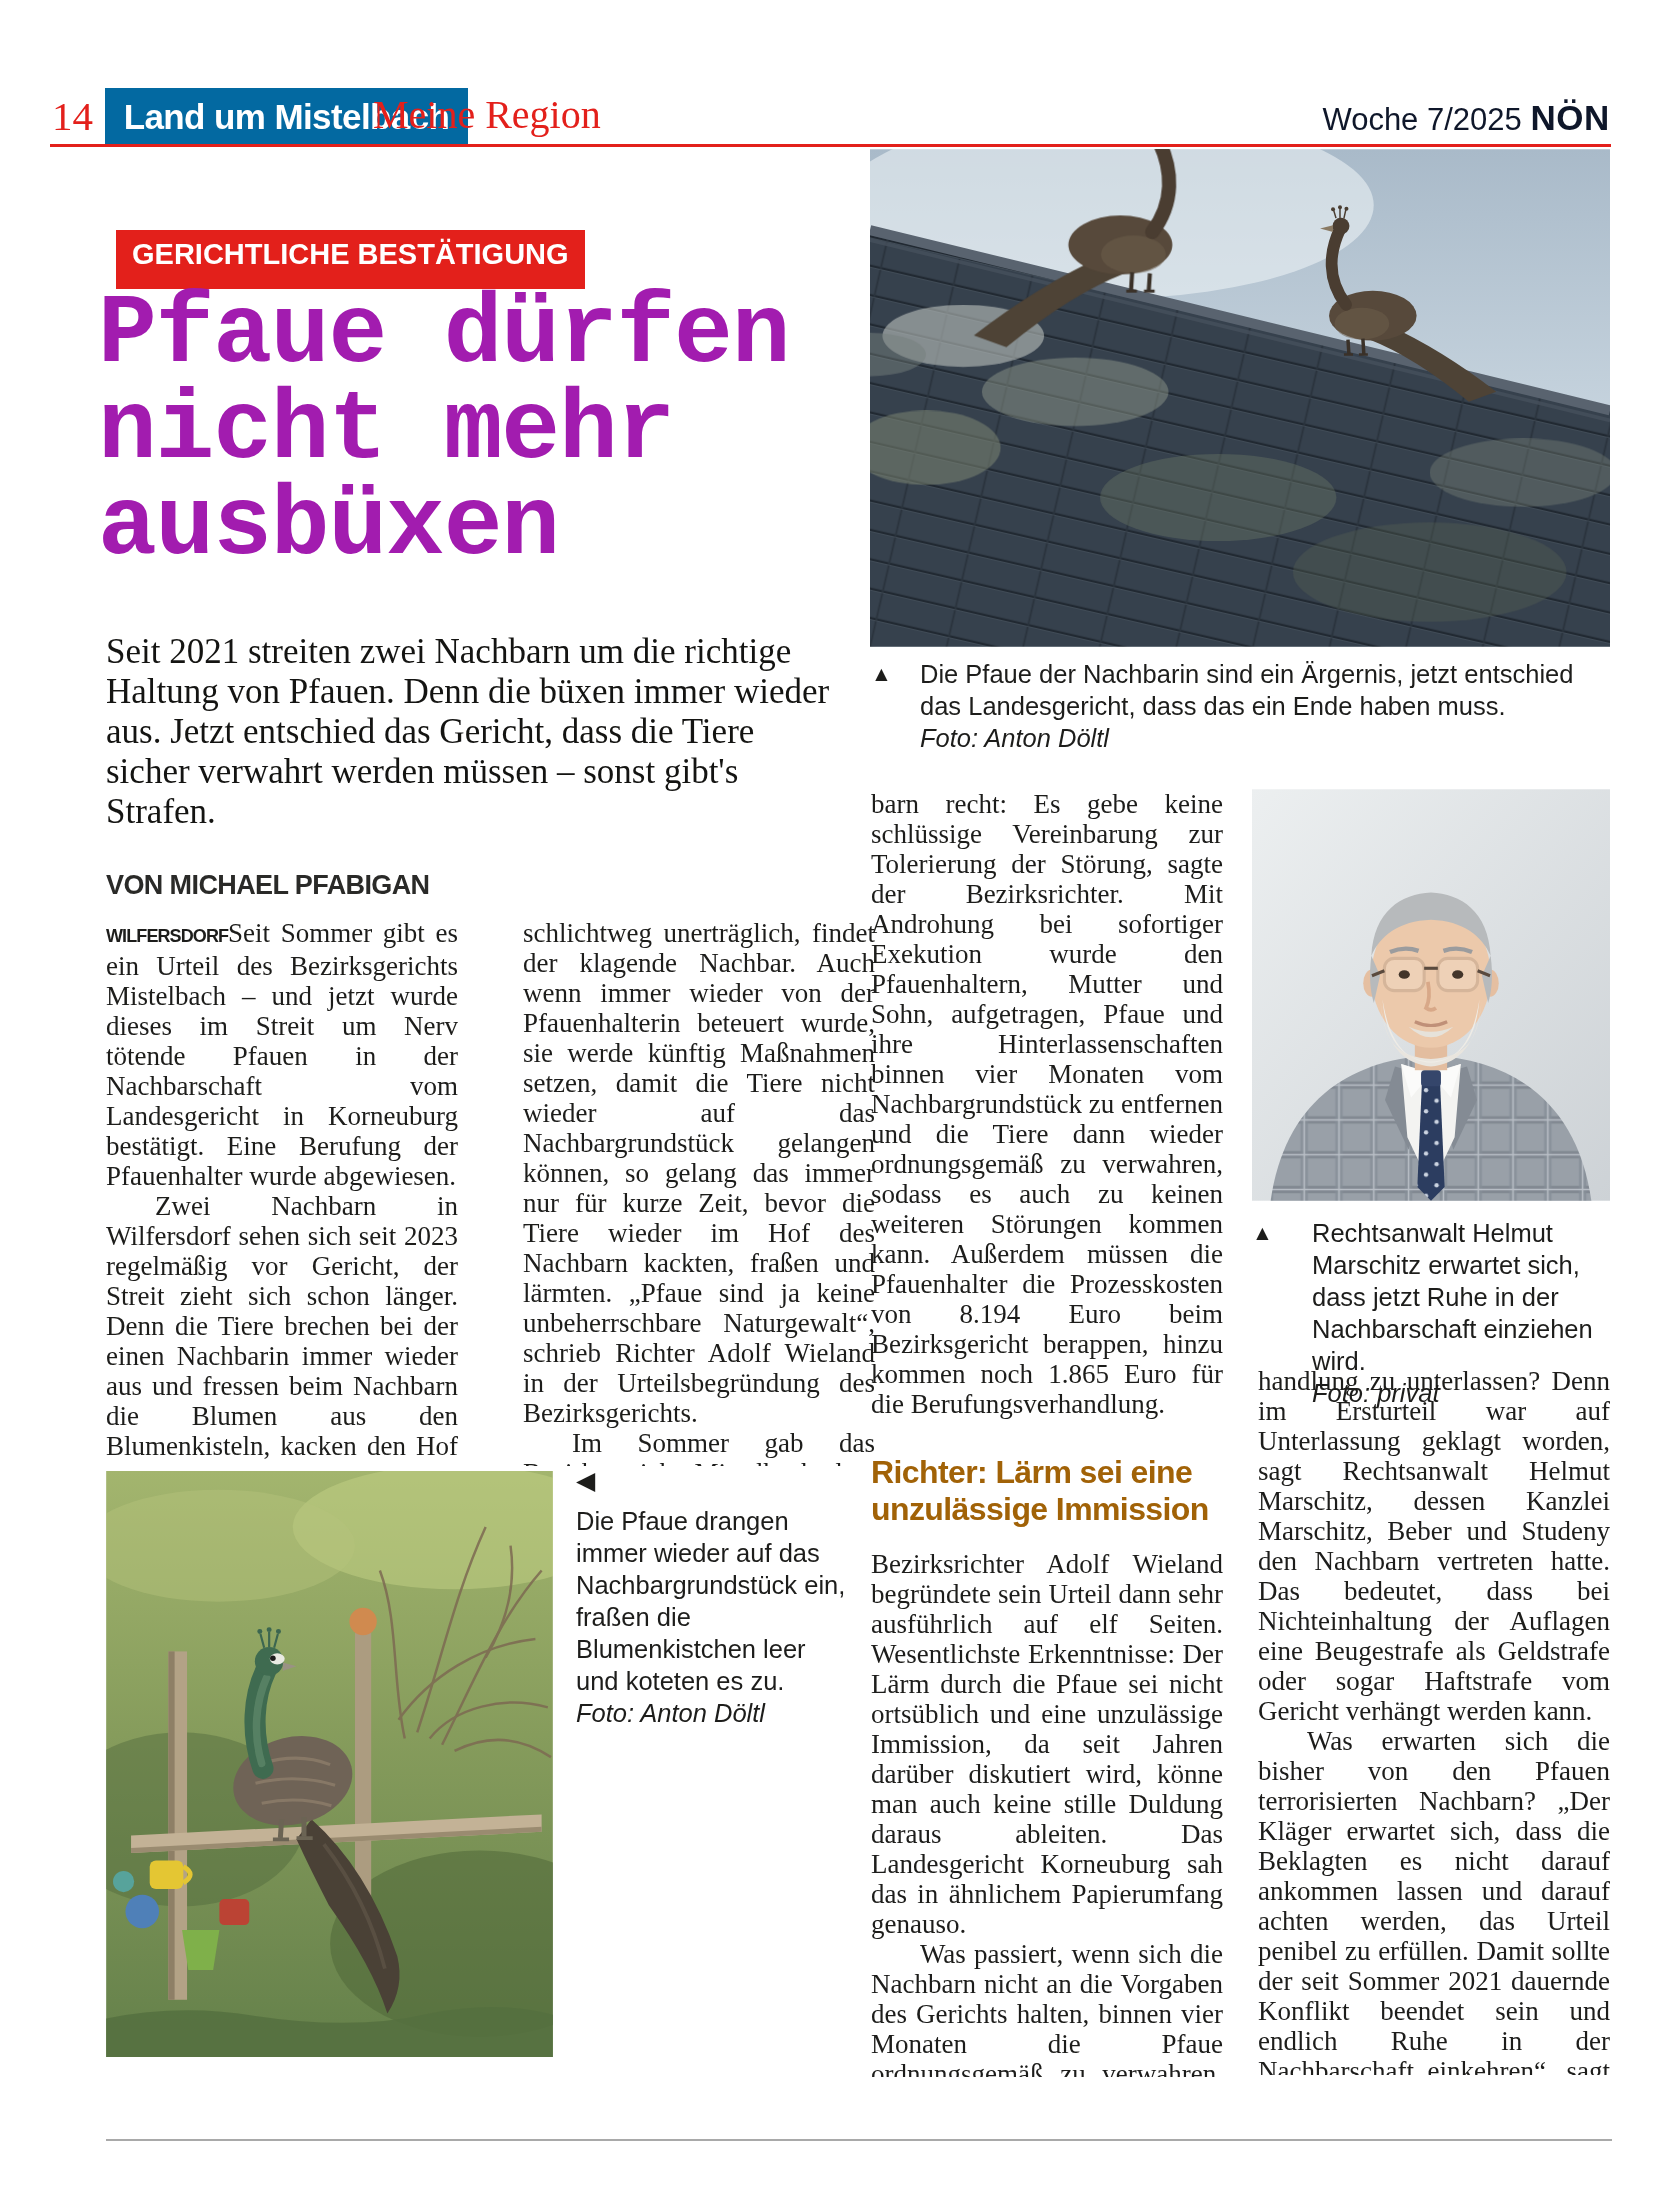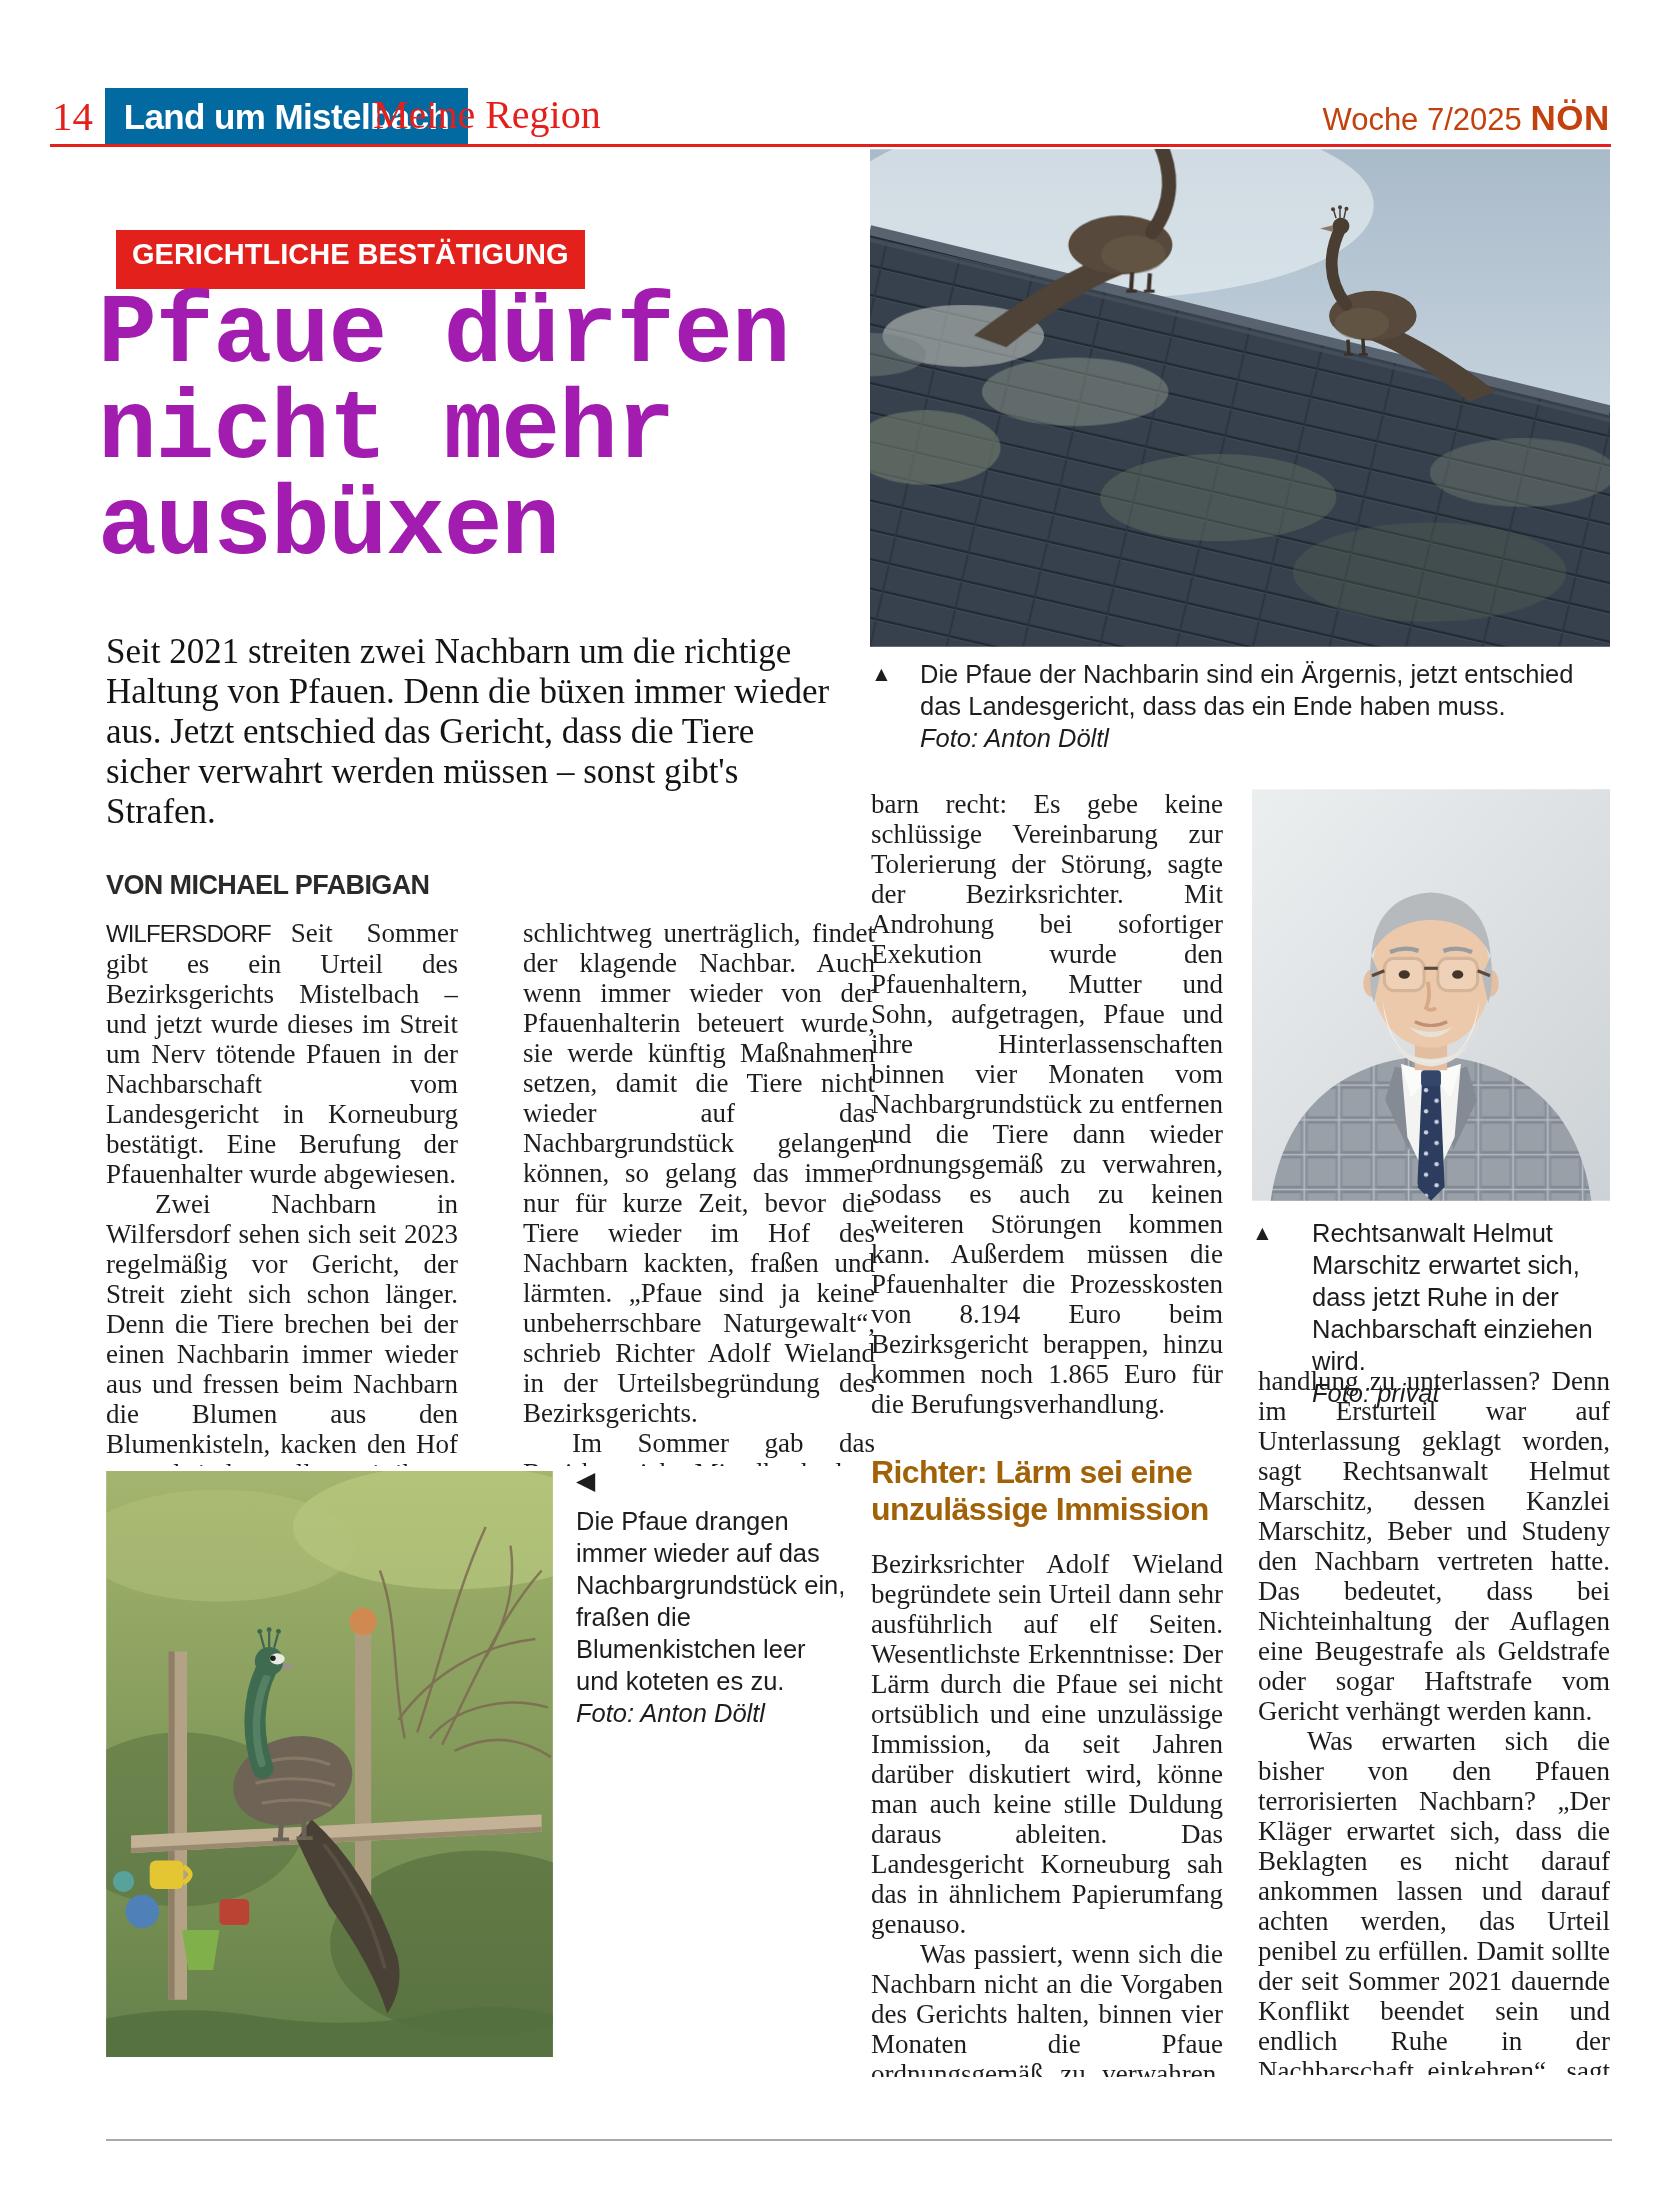--- a/index.html
+++ b/index.html
@@ -4,34 +4,34 @@
 <style>
   html,body{margin:0;padding:0;background:#ffffff;}
   body{width:1654px;height:2205px;position:relative;font-family:"Liberation Sans",sans-serif;color:#1d1d1b;overflow:hidden;}
   .abs{position:absolute;}
   .serif{font-family:"Liberation Serif",serif;}
 
   
   .page-number{left:52px;top:92px;font-family:"Liberation Serif",serif;font-size:41px;color:#e3201b;}
   .section-box{left:105px;top:88px;background:#0369a1;color:#fff;font-weight:bold;font-size:35px;line-height:57px;height:57px;padding:0 18.7px;letter-spacing:-0.6px;}
   .region-title{left:373px;top:91px;font-family:"Liberation Serif",serif;font-size:40px;color:#e3201b;}
-  .issue-box{right:44px;top:98px;font-size:31px;color:#c2410c;text-align:right;}
+  .issue-box{right:44px;top:98px;font-size:31px;color:#0f172a;text-align:right;}
   .issue-box .brand{font-weight:bold;font-size:35px;letter-spacing:0.6px;}
   .header-rule{left:50px;top:144px;width:1561px;height:3.1px;background:#e3201b;}
 
   
   .kicker{left:116px;top:230px;background:#e3201b;color:#ffffff;font-weight:bold;font-size:29px;line-height:49px;height:59px;padding:0 16px;letter-spacing:0px;}
   .headline{left:98px;top:287px;width:737px;font-family:Liberation Mono, monospace;font-weight:bold;font-size:98px;line-height:96px;color:#a21caf;letter-spacing:-1.2px;}
   .lead{left:106px;top:632px;width:728px;font-family:"Liberation Serif",serif;font-size:35px;line-height:40px;color:#141412;}
   .byline{left:106px;top:870px;font-weight:bold;font-size:27px;letter-spacing:-0.6px;color:#2a2a28;}
 
   .bodycol{font-family:"Liberation Serif",serif;font-size:27px;line-height:30px;text-align:justify;color:#1d1d1b;overflow:hidden;}
   .bodycol p{margin:0;}
   .bodycol p.ind{text-indent:49px;}
-  .loc{font-family:"Liberation Sans",sans-serif;font-weight:normal;font-size:24px;letter-spacing:-0.9px;margin-right:20px;}
+  .loc{font-family:"Liberation Sans",sans-serif;font-weight:bold;font-size:18px;letter-spacing:-0.9px;margin-right:0;}
   .col1{left:106px;top:918px;width:352px;height:548px;}
   .col2{left:492px;top:918px;width:352px;height:548px;margin-left:31px;}
   .col3{left:871px;top:789px;width:352px;height:1288px;}
   .col4{left:1258px;top:1366px;width:352px;height:709px;}
   .subhead{font-family:"Liberation Sans",sans-serif;font-weight:bold;font-size:32px;line-height:37px;letter-spacing:-0.6px;color:#a16207;margin:35px 0 21px 0;text-align:left;}
 
   
   .photo{display:block;}
   .photo1{left:870px;top:149px;}
   .photo2{left:1252px;top:789px;}

